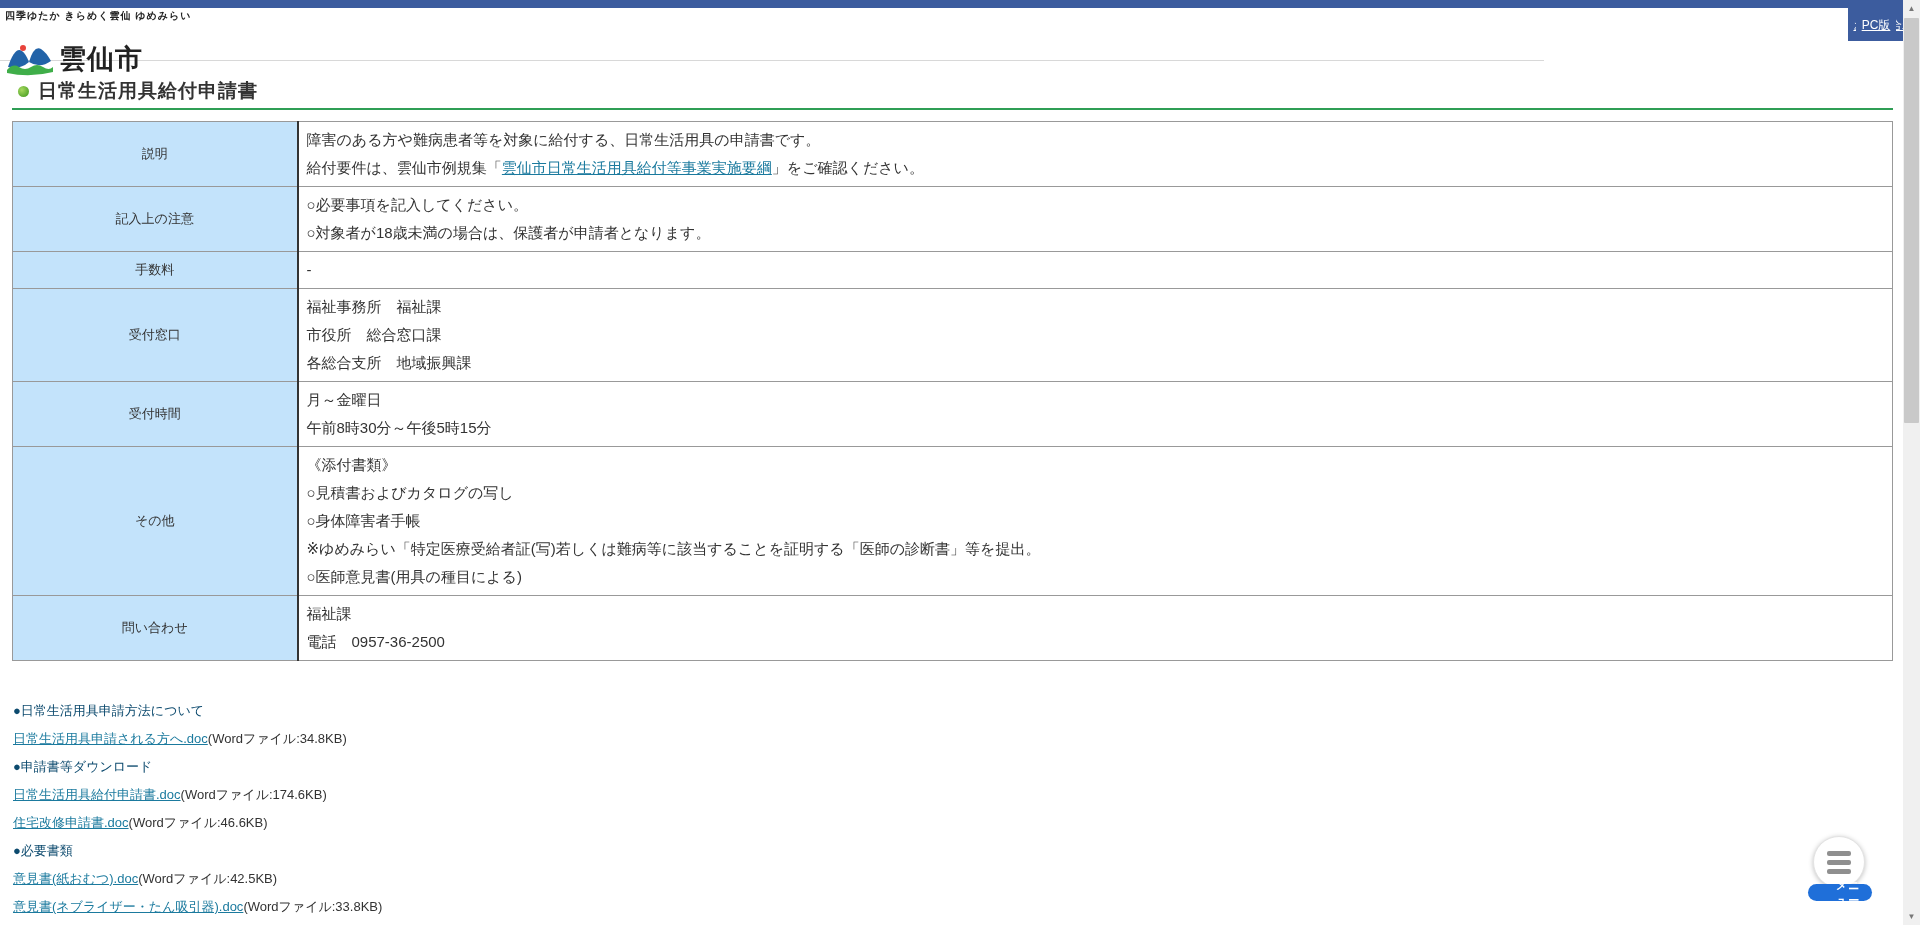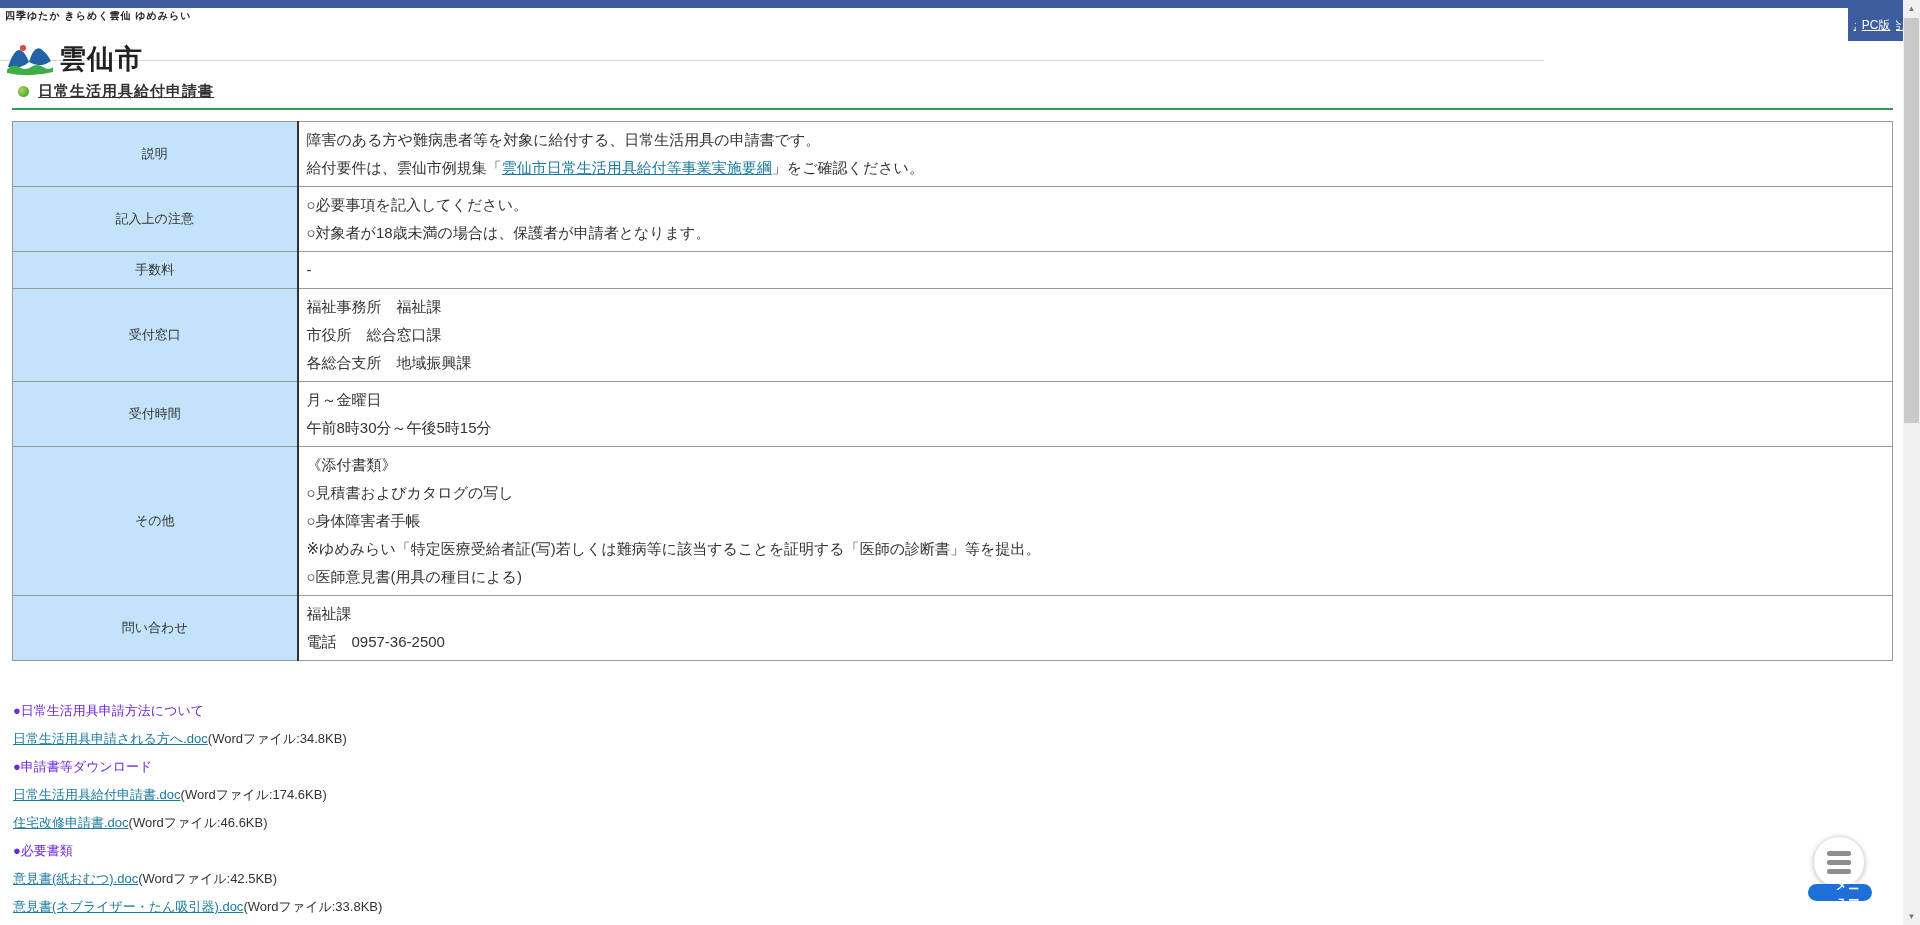--- a/index.html
+++ b/index.html
@@ -20,36 +20,36 @@
              text-decoration:underline; cursor:pointer; }
   .btn-contact { left:1848px; width:84px; }
   .btn-pc { left:1856px; width:40px; }
 
   
   .content { position:absolute; left:12px; top:80px; width:1881px; }
   .page-title-row { display:flex; align-items:center; height:22px; margin-left:6px; }
   .title-bullet { width:11px; height:11px; border-radius:50%;
                   background:radial-gradient(circle at 35% 35%, #a6d95e, #55a62c 75%);
                   margin-right:9px; }
-  .page-title { font-size:15px; font-weight:bold; color:#333; letter-spacing:1px;text-decoration:underline; }
+  .page-title { font-size:19px; font-weight:bold; color:#333; letter-spacing:1px; }
   .title-rule { border:none; border-top:2px solid #2f9e55; margin-top:6px; }
 
   
   table.info { border-collapse:collapse; width:1881px; margin-top:11px; border:1px solid #8c8c8c; }
   table.info th { width:285px; background:#c3e3fb; font-weight:normal; font-size:13px; color:#333;
                   text-align:center; vertical-align:middle; border:1px solid #999; border-right:2px solid #333; }
   table.info td { font-size:15px; color:#333; background:#fff; border:1px solid #999;
                   padding:4px 8px; vertical-align:middle; }
   .cell-line { line-height:28px; white-space:nowrap; }
   a.inline-link, a.file-link { color:#1b7a9e; text-decoration:underline; cursor:pointer; }
 
   
   .downloads { margin-top:36px; margin-left:1px; }
   .dl-line { line-height:28px; font-size:13px; color:#333; white-space:nowrap; }
-  .dl-heading { font-size:13px; color:#6d28d9; }
+  .dl-heading { font-size:13px; color:#0c4a6e; }
   .file-meta { color:#333; }
 
   
   .menu-fab { position:absolute; left:1810px; top:836px; width:58px; height:70px; cursor:pointer; }
   .fab-circle { position:absolute; left:3px; top:0; width:52px; height:52px; background:#fff; border-radius:50%;
                 border:1px solid #e3e3e3; box-shadow:0 1px 5px rgba(0,0,0,0.25);
                 display:flex; flex-direction:column; align-items:center; justify-content:center; gap:4px; }
   .fab-bar { width:24px; height:5px; background:#8f8f8f; border-radius:2px; }
   .fab-pill { position:absolute; left:-2px; top:48px; width:64px; height:17px; background:#1f6fd9;
               border-radius:9px; color:#fff; font-size:11px; font-weight:bold;

